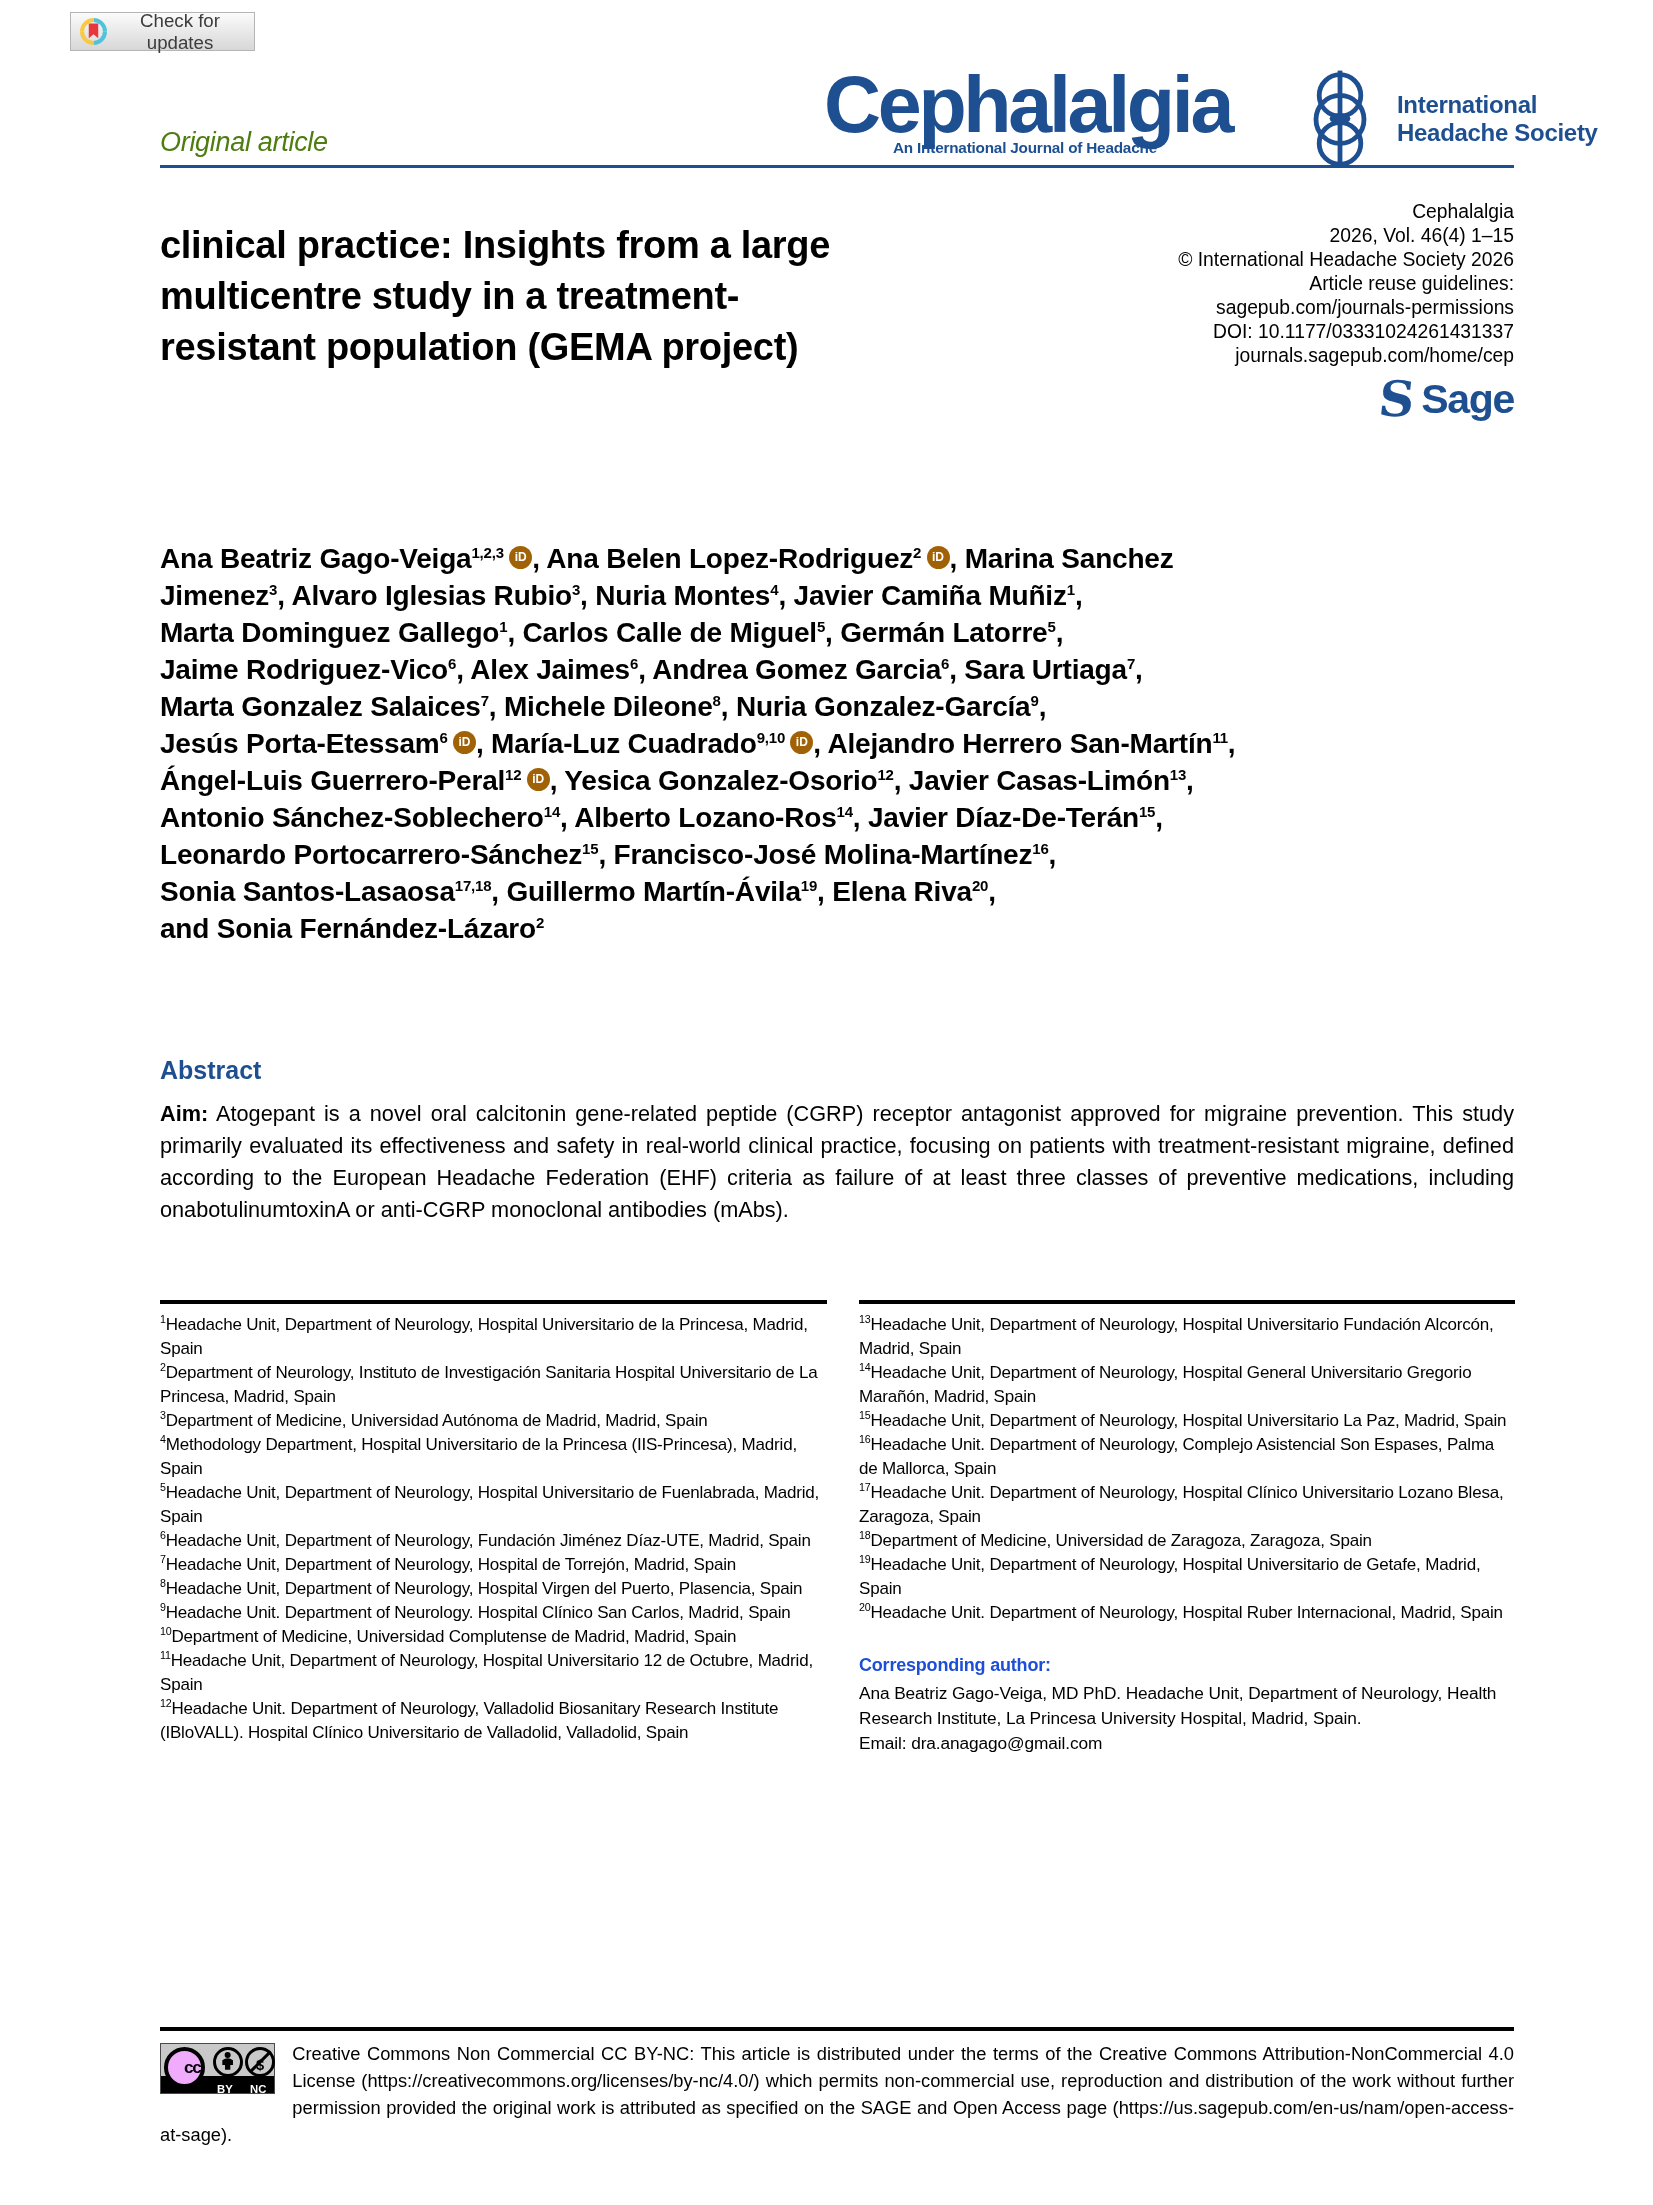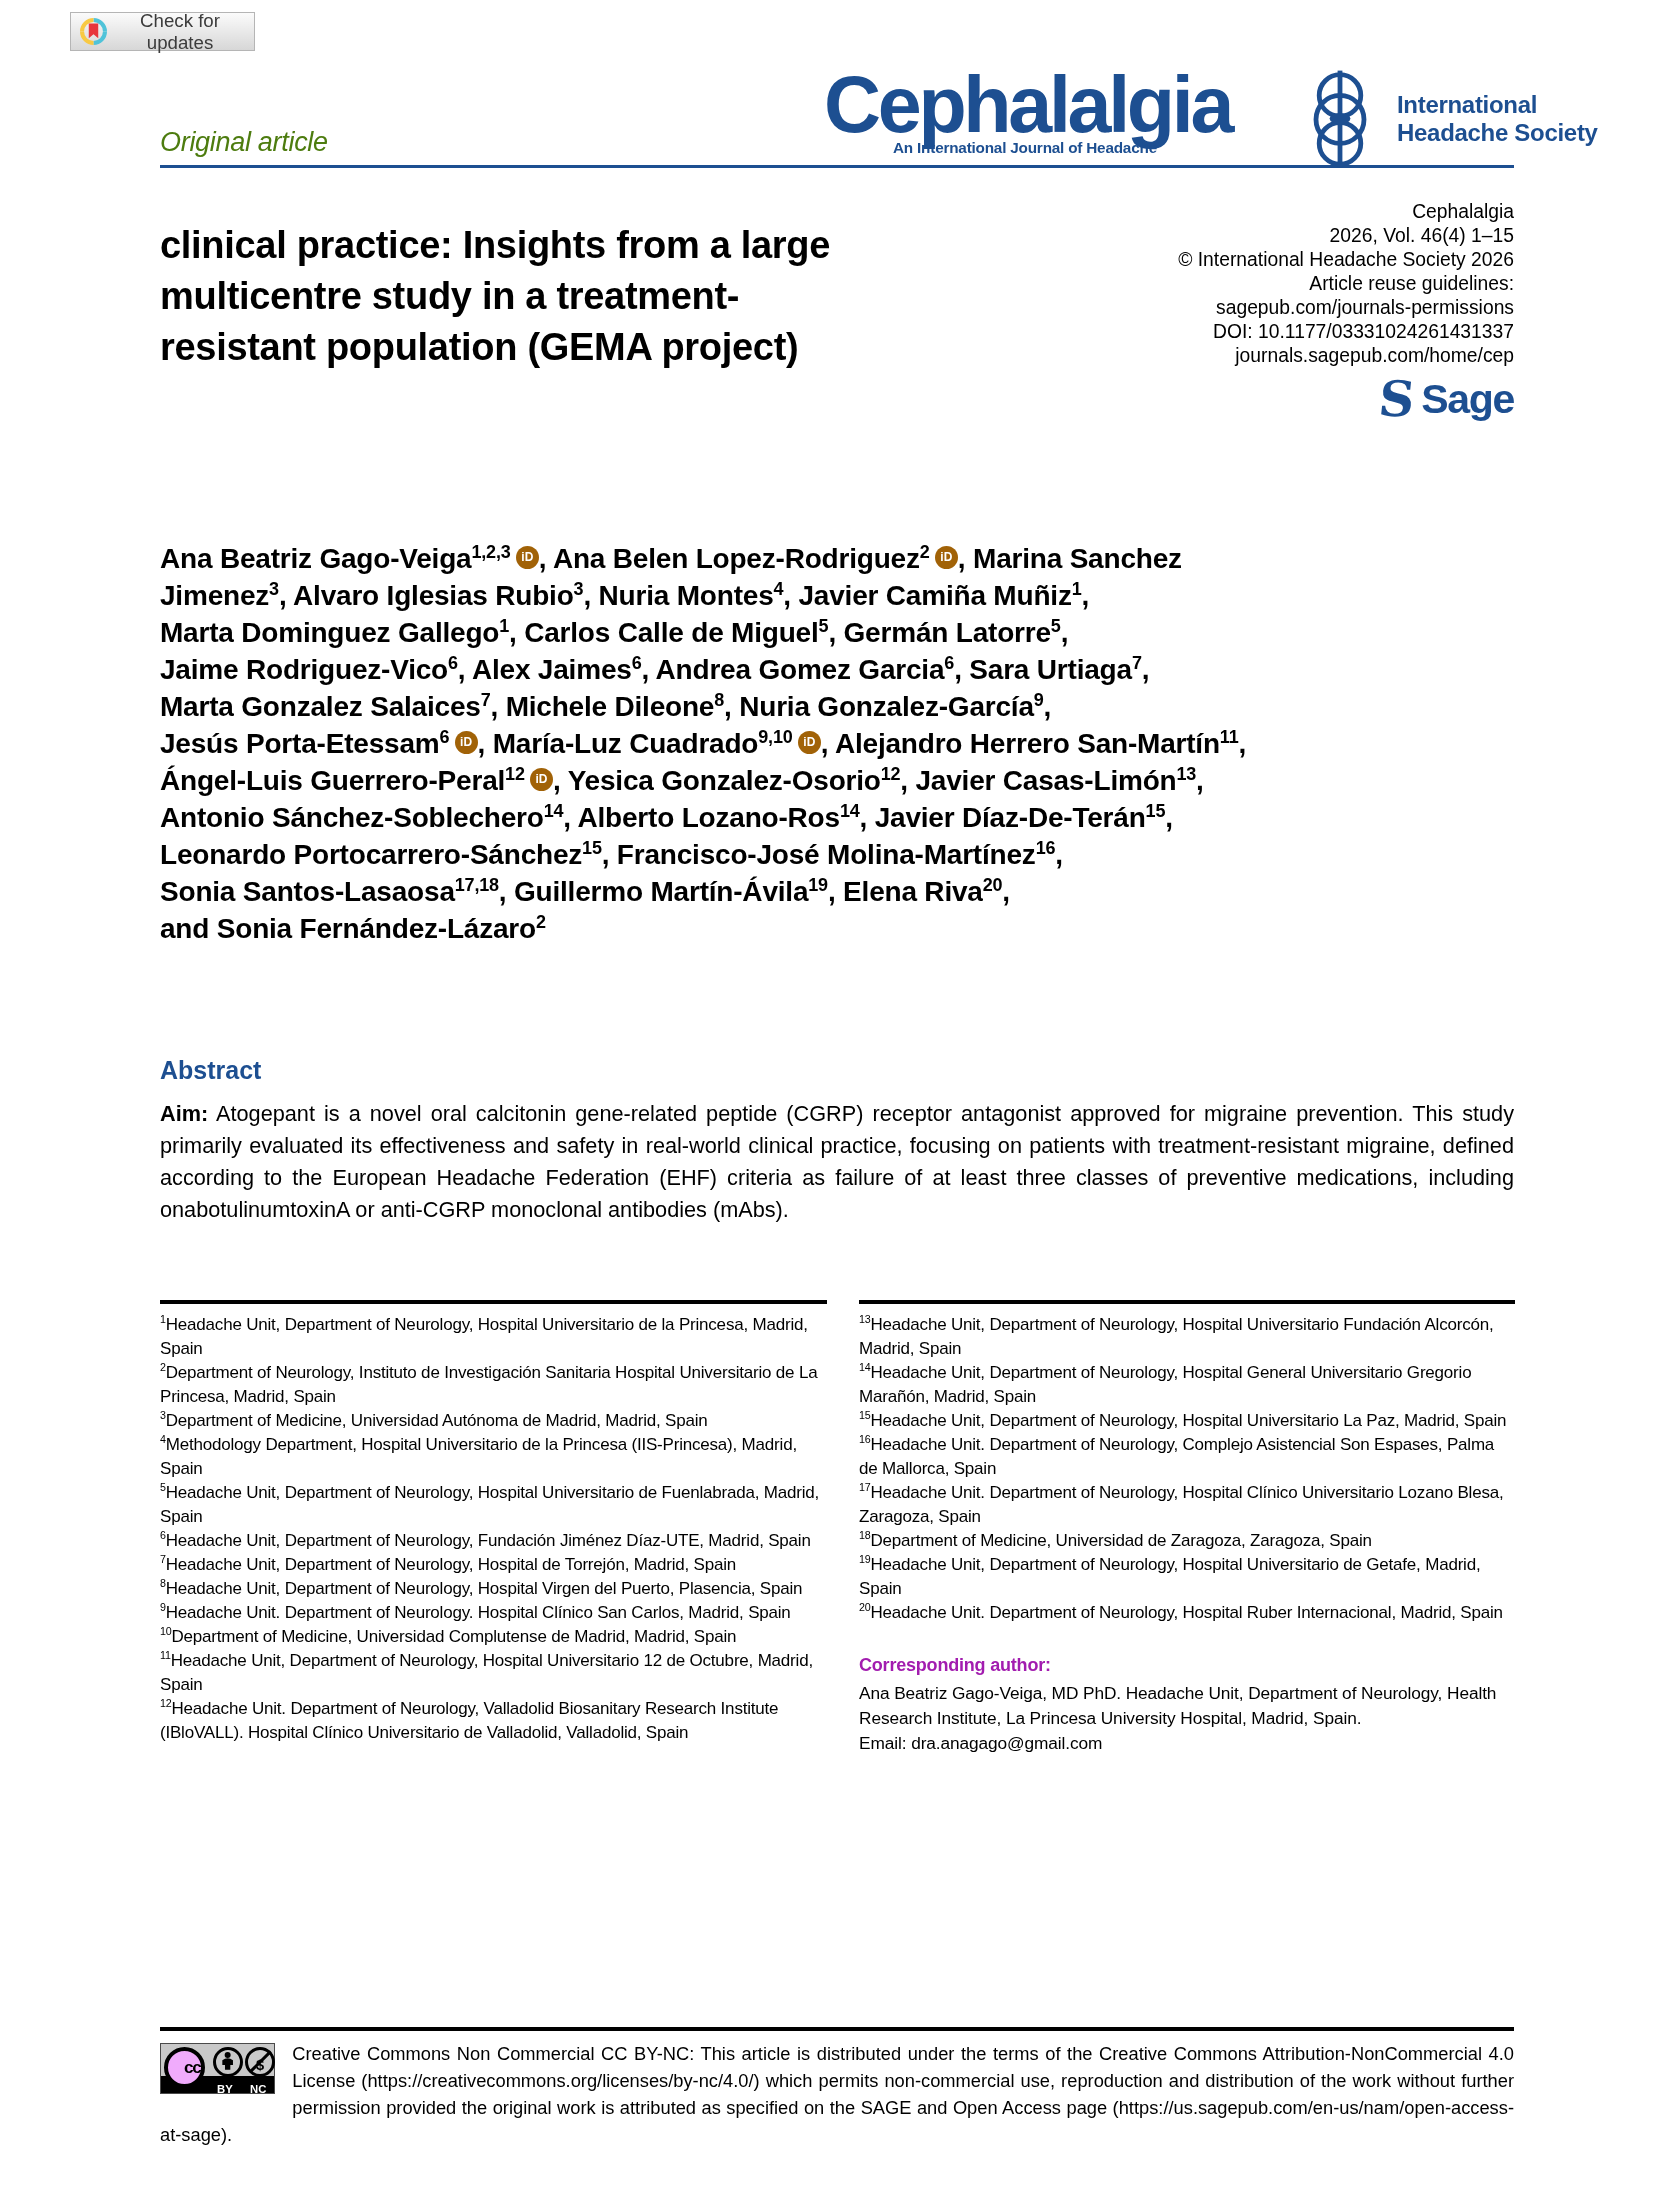--- a/index.html
+++ b/index.html
@@ -34,41 +34,41 @@
       line-height:1;transform:skewX(-6deg);}
   .sage .sage-word{font-size:41px;font-weight:bold;letter-spacing:-1.3px;}
 
   
   .title{position:absolute;left:160px;top:220px;width:1054px;font-size:38px;
       font-weight:bold;line-height:51px;letter-spacing:-0.3px;}
 
   
   .authors{position:absolute;left:160px;top:540px;width:1214px;font-size:28px;
       font-weight:bold;line-height:37px;letter-spacing:-0.2px;}
-  .authors sup{font-size:18px;vertical-align:super;line-height:0;text-align:right;}
+  .authors sup{font-size:15px;vertical-align:super;line-height:0;text-align:right;}
   .orcid{display:inline-block;width:23px;height:23px;border-radius:50%;background:#a16207;
       color:#fff;font-size:12px;font-weight:bold;text-align:center;line-height:23px;
       margin-left:5.3px;vertical-align:6.7px;letter-spacing:0;cursor:pointer;}
 
   
   .abstract-heading{position:absolute;left:160px;top:1056px;font-size:25px;font-weight:bold;color:#1d4f91;}
   .abstract-text{position:absolute;left:160px;top:1098px;width:1354px;font-size:21.7px;
       line-height:32px;text-align:justify;}
   .abstract-text b{font-weight:bold;}
 
   
   .affil-col{position:absolute;top:1300px;font-size:17px;line-height:24px;letter-spacing:-0.2px;}
   .affil-col.left{left:160px;width:667px;}
   .affil-col.right{left:859px;width:656px;}
   .affil-rule{width:100%;height:4px;background:#000;margin-bottom:9.3px;}
   .affil-col p{margin:0;}
   .affil-col sup{font-size:10.7px;vertical-align:super;line-height:0;}
 
   .corresponding{margin-top:28px;}
-  .corr-heading{color:#a21caf;font-weight:bold;font-size:18px;margin-bottom:4px;}
+  .corr-heading{color:#1d4ed8;font-weight:bold;font-size:18px;margin-bottom:4px;}
   .corr-text{font-size:17.3px;line-height:25px;letter-spacing:-0.1px;}
   .corr-email{display:block;margin-top:0;}
 
   
   .footer{position:absolute;left:160px;top:2027px;width:1354px;}
   .footer-rule{width:100%;height:4px;background:#000;}
   .footer-body{margin-top:9.3px;font-size:18.3px;line-height:27px;text-align:justify;}
   .cc-badge{float:left;width:115px;height:51px;background:#c9c9c9;border:1.3px solid #4a4a4a;
       position:relative;margin:2.7px 17.3px 4px 0;box-sizing:border-box;}
   .cc-strip{position:absolute;left:0;right:0;bottom:0;height:17.3px;background:#000;}

